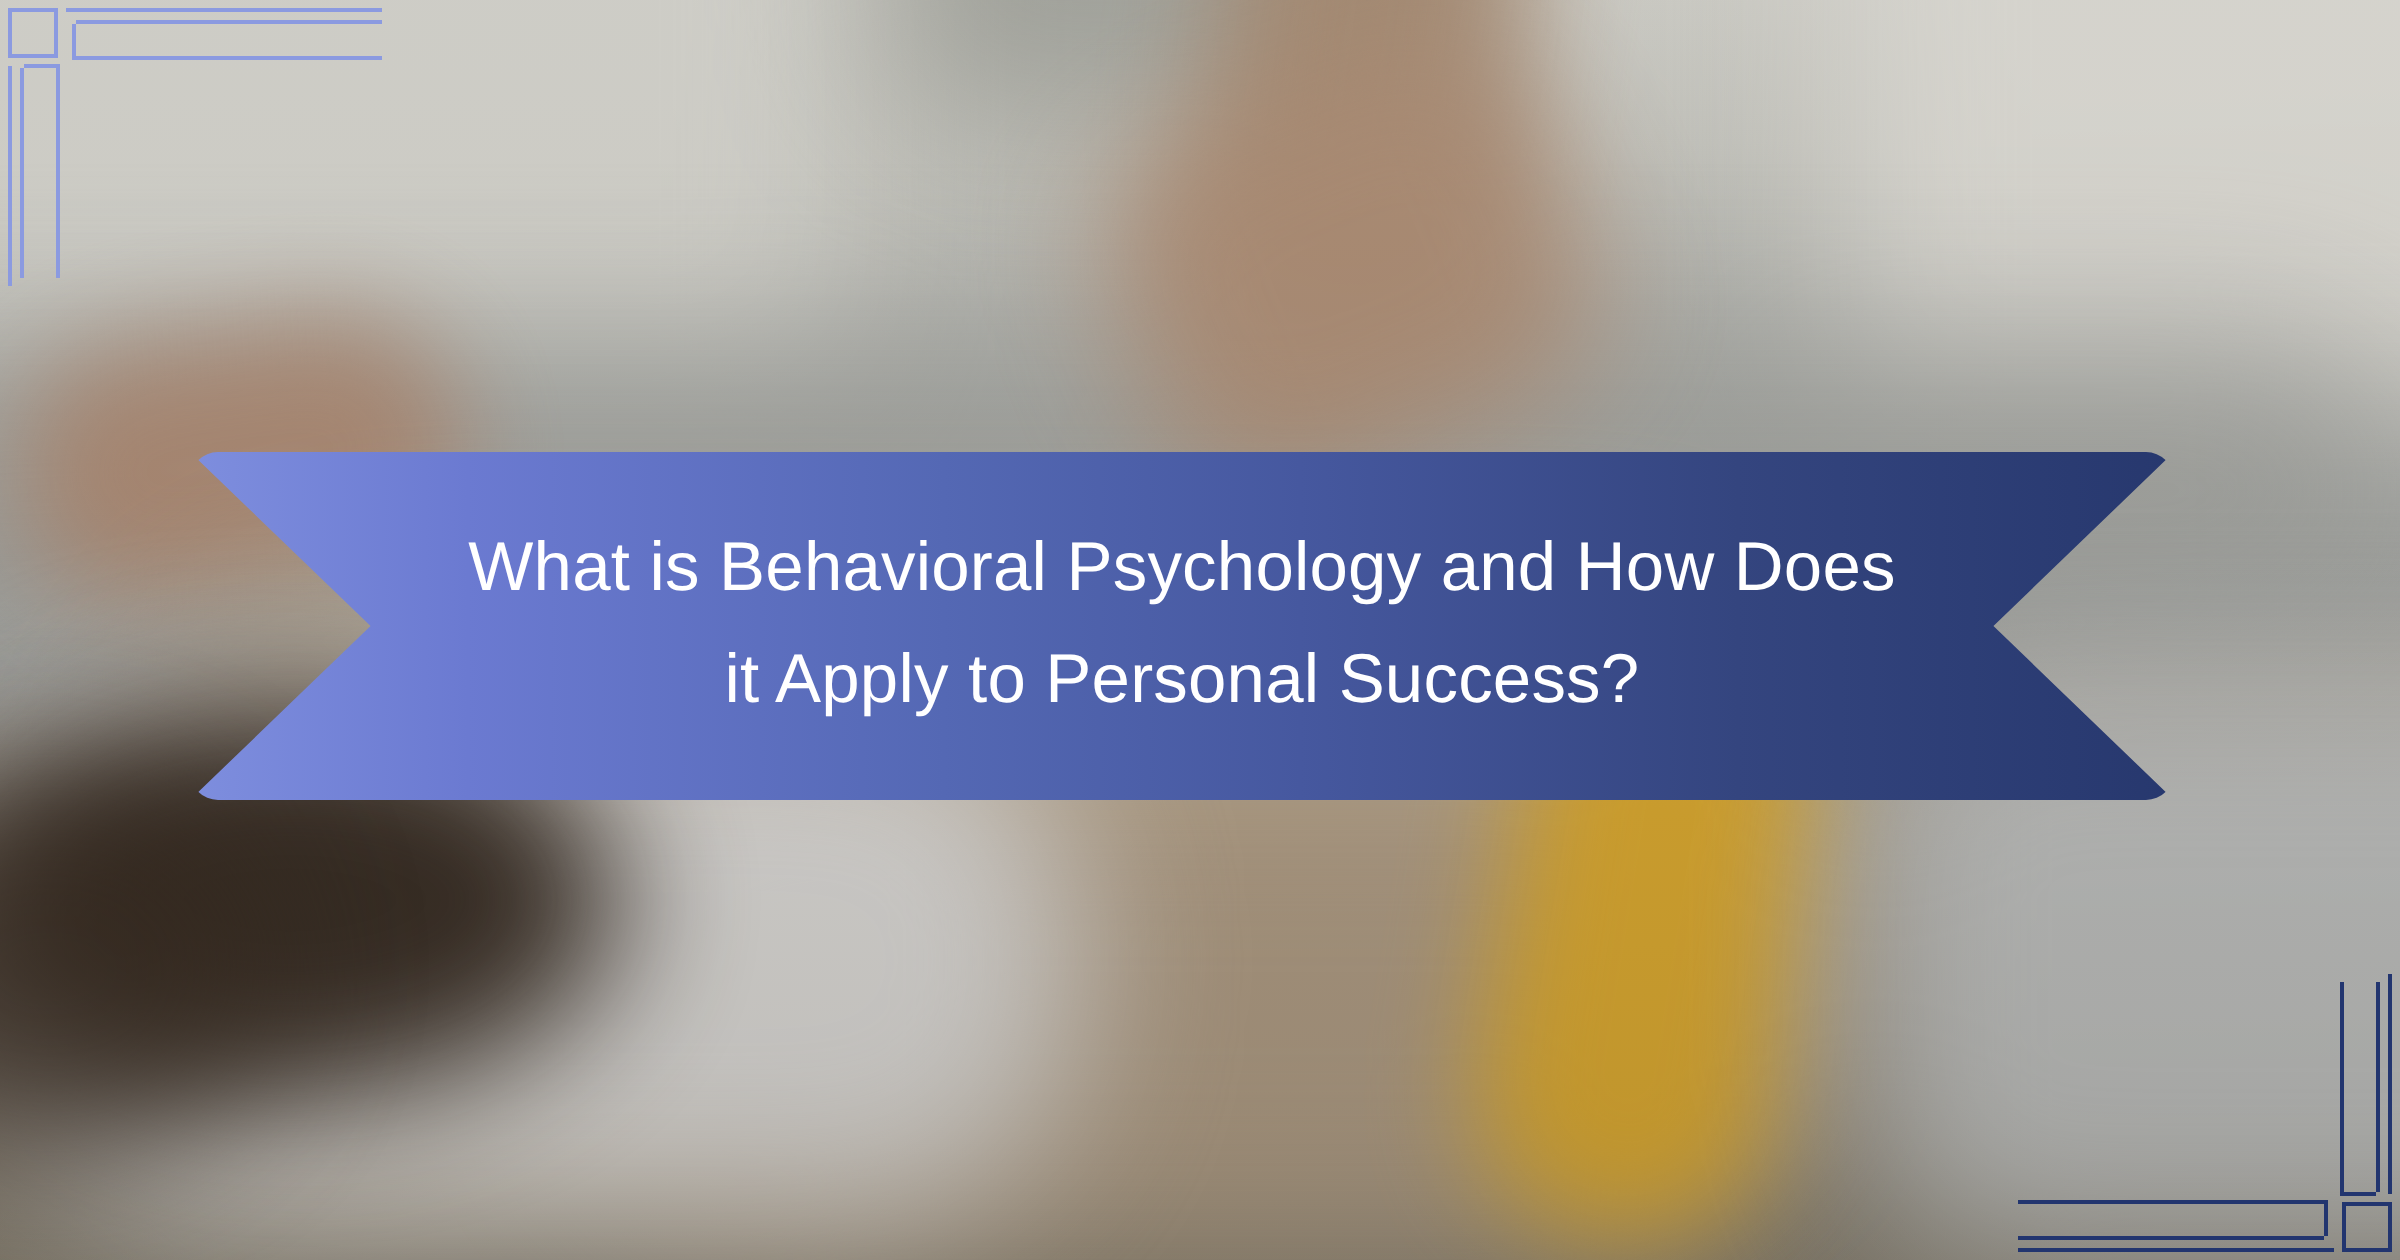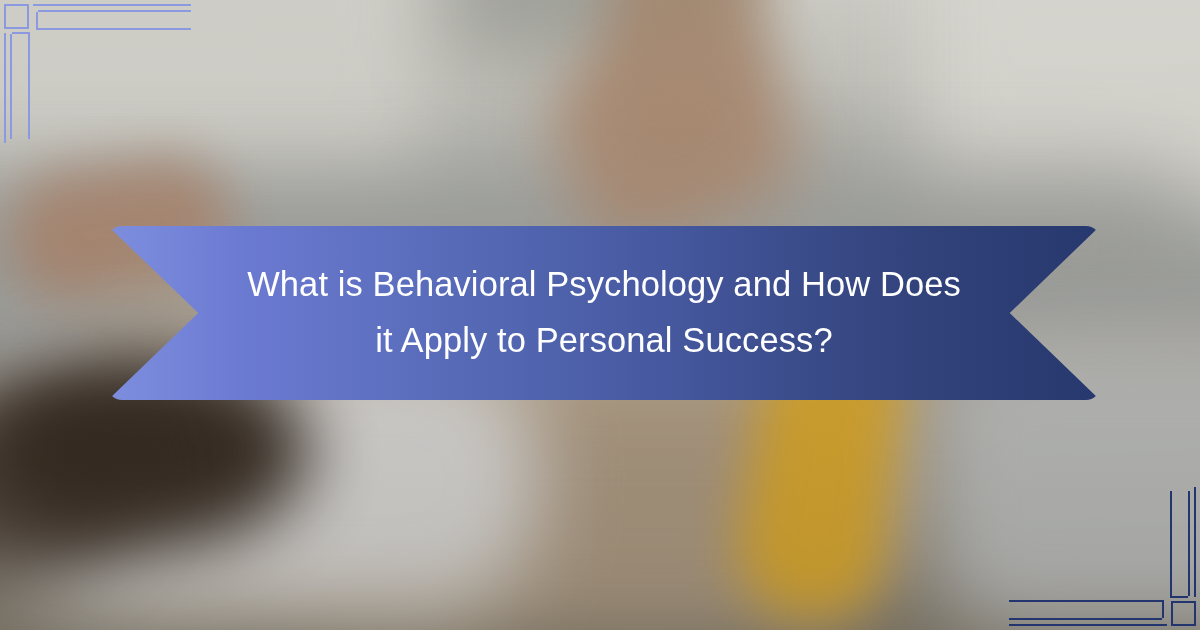--- a/index.html
+++ b/index.html
@@ -86,21 +86,21 @@
     background:#8e9089; border-radius:40px; filter:blur(40px); opacity:.8;}
 
   .bg-tone{
     position:absolute; inset:0;
     background:linear-gradient(180deg, rgba(180,180,172,.18) 0%, rgba(120,112,98,.10) 55%, rgba(90,84,72,.18) 100%);
   }
 
   
   .ribbon{
     position:absolute;
-    left:108px; top:226px;
+    left:95px; top:226px;
     width:992px; height:174px;
     background:linear-gradient(90deg,#7e8ede 0%, #6b7ad1 14%, #5468b4 38%, #46589f 56%, #34457f 78%, #27386e 100%);
     border-radius:14px;
     -webkit-clip-path: polygon(
         0% 0%, 100% 0%,
         90.9% 50%, 100% 100%,
         0% 100%, 9.1% 50%);
     clip-path: polygon(
         0% 0%, 100% 0%,
         90.9% 50%, 100% 100%,

